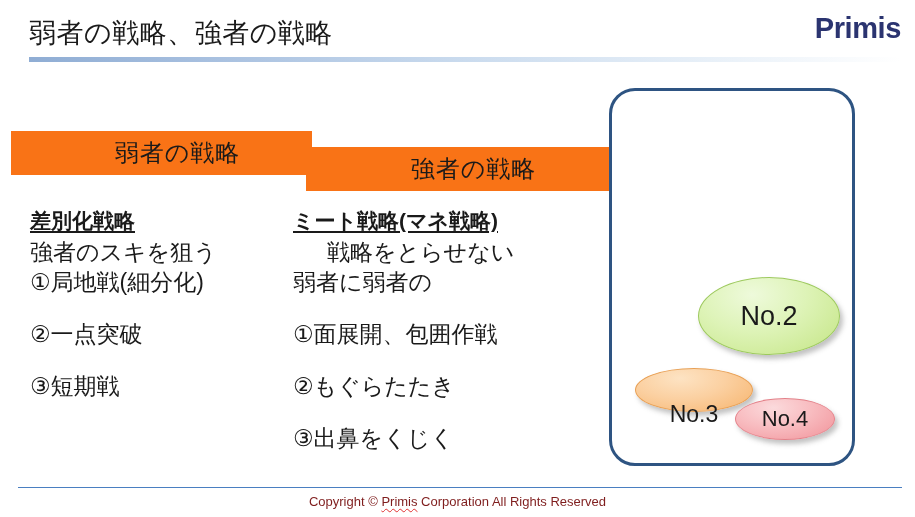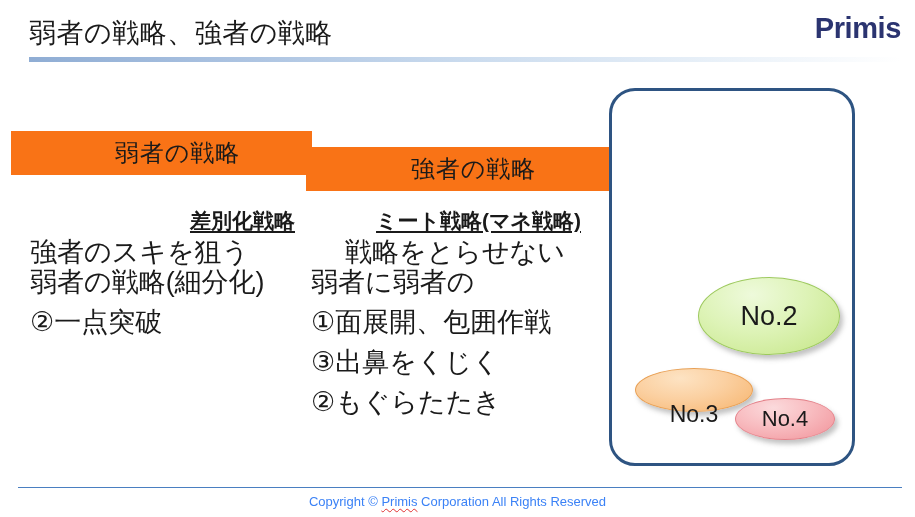--- a/index.html
+++ b/index.html
@@ -66,42 +66,41 @@
   #col-header-weak   { left: 11px;  top: 131px; width: 269px; }
   #col-header-strong { left: 306px; top: 147px; width: 271px; }
 
   
   .col-body {
     position: absolute;
     top: 207px;
     color: #1a1a1a;
   }
   #col-body-weak   { left: 30px;  width: 265px; }
-  #col-body-strong { left: 311px; width: 270px; }
+  #col-body-strong { left: 293px; width: 270px; }
 
   .col-heading {
     font-size: 21px;
     font-weight: bold;
     text-decoration: underline;
     text-underline-offset: 3px;
     line-height: 27px;
     margin-bottom: 3px;
     white-space: nowrap;
-    text-align: right;
   }
   .col-line {
-    font-size: 27px;
+    font-size: 23px;
     line-height: 30px;
     white-space: nowrap;
   }
   .col-line.indented {
     padding-left: 34px;
   }
   .col-line.spaced {
-    margin-top: 10px;
+    margin-top: 22px;
   }
 
   
   #market-panel {
     position: absolute;
     left: 609px;
     top: 88px;
     width: 246px;
     height: 378px;
     border: 3px solid #2e5482;
@@ -158,21 +157,21 @@
     height: 1px;
     background: #4a7fc1;
   }
   #footer-text {
     position: absolute;
     left: 0;
     top: 494px;
     width: 915px;
     text-align: center;
     font-size: 13px;
-    color: #3b82f6;
+    color: #7f1d1d;
   }
   #footer-brand {
     text-decoration: underline;
     text-decoration-color: #e03131;
     text-decoration-style: wavy;
     text-decoration-thickness: 1px;
     text-underline-offset: 2px;
   }
 </style>
 </head>
@@ -187,31 +186,32 @@
   <div id="col-header-weak" class="col-header">
     <span>弱者の戦略</span>
   </div>
   <div id="col-header-strong" class="col-header">
     <span>強者の戦略</span>
   </div>
 
   <div id="col-body-weak" class="col-body">
     <div class="col-heading">差別化戦略</div>
     <div class="col-line">強者のスキを狙う</div>
-    <div class="col-line">弱者の戦略(細分化)</div>
+    <div class="col-line">①局地戦(細分化)</div>
     <div class="col-line spaced">②一点突破</div>
+    <div class="col-line spaced">③短期戦</div>
   </div>
 
   <div id="col-body-strong" class="col-body">
     <div class="col-heading">ミート戦略(マネ戦略)</div>
     <div class="col-line indented">戦略をとらせない</div>
     <div class="col-line">弱者に弱者の</div>
     <div class="col-line spaced">①面展開、包囲作戦</div>
+    <div class="col-line spaced">②もぐらたたき</div>
     <div class="col-line spaced">③出鼻をくじく</div>
-    <div class="col-line spaced">②もぐらたたき</div>
   </div>
 
   <div id="market-panel"></div>
   <div id="bubble-no2" class="bubble">
     <span>No.2</span>
   </div>
   <div id="bubble-no3" class="bubble">
     <span>No.3</span>
   </div>
   <div id="bubble-no4" class="bubble">

